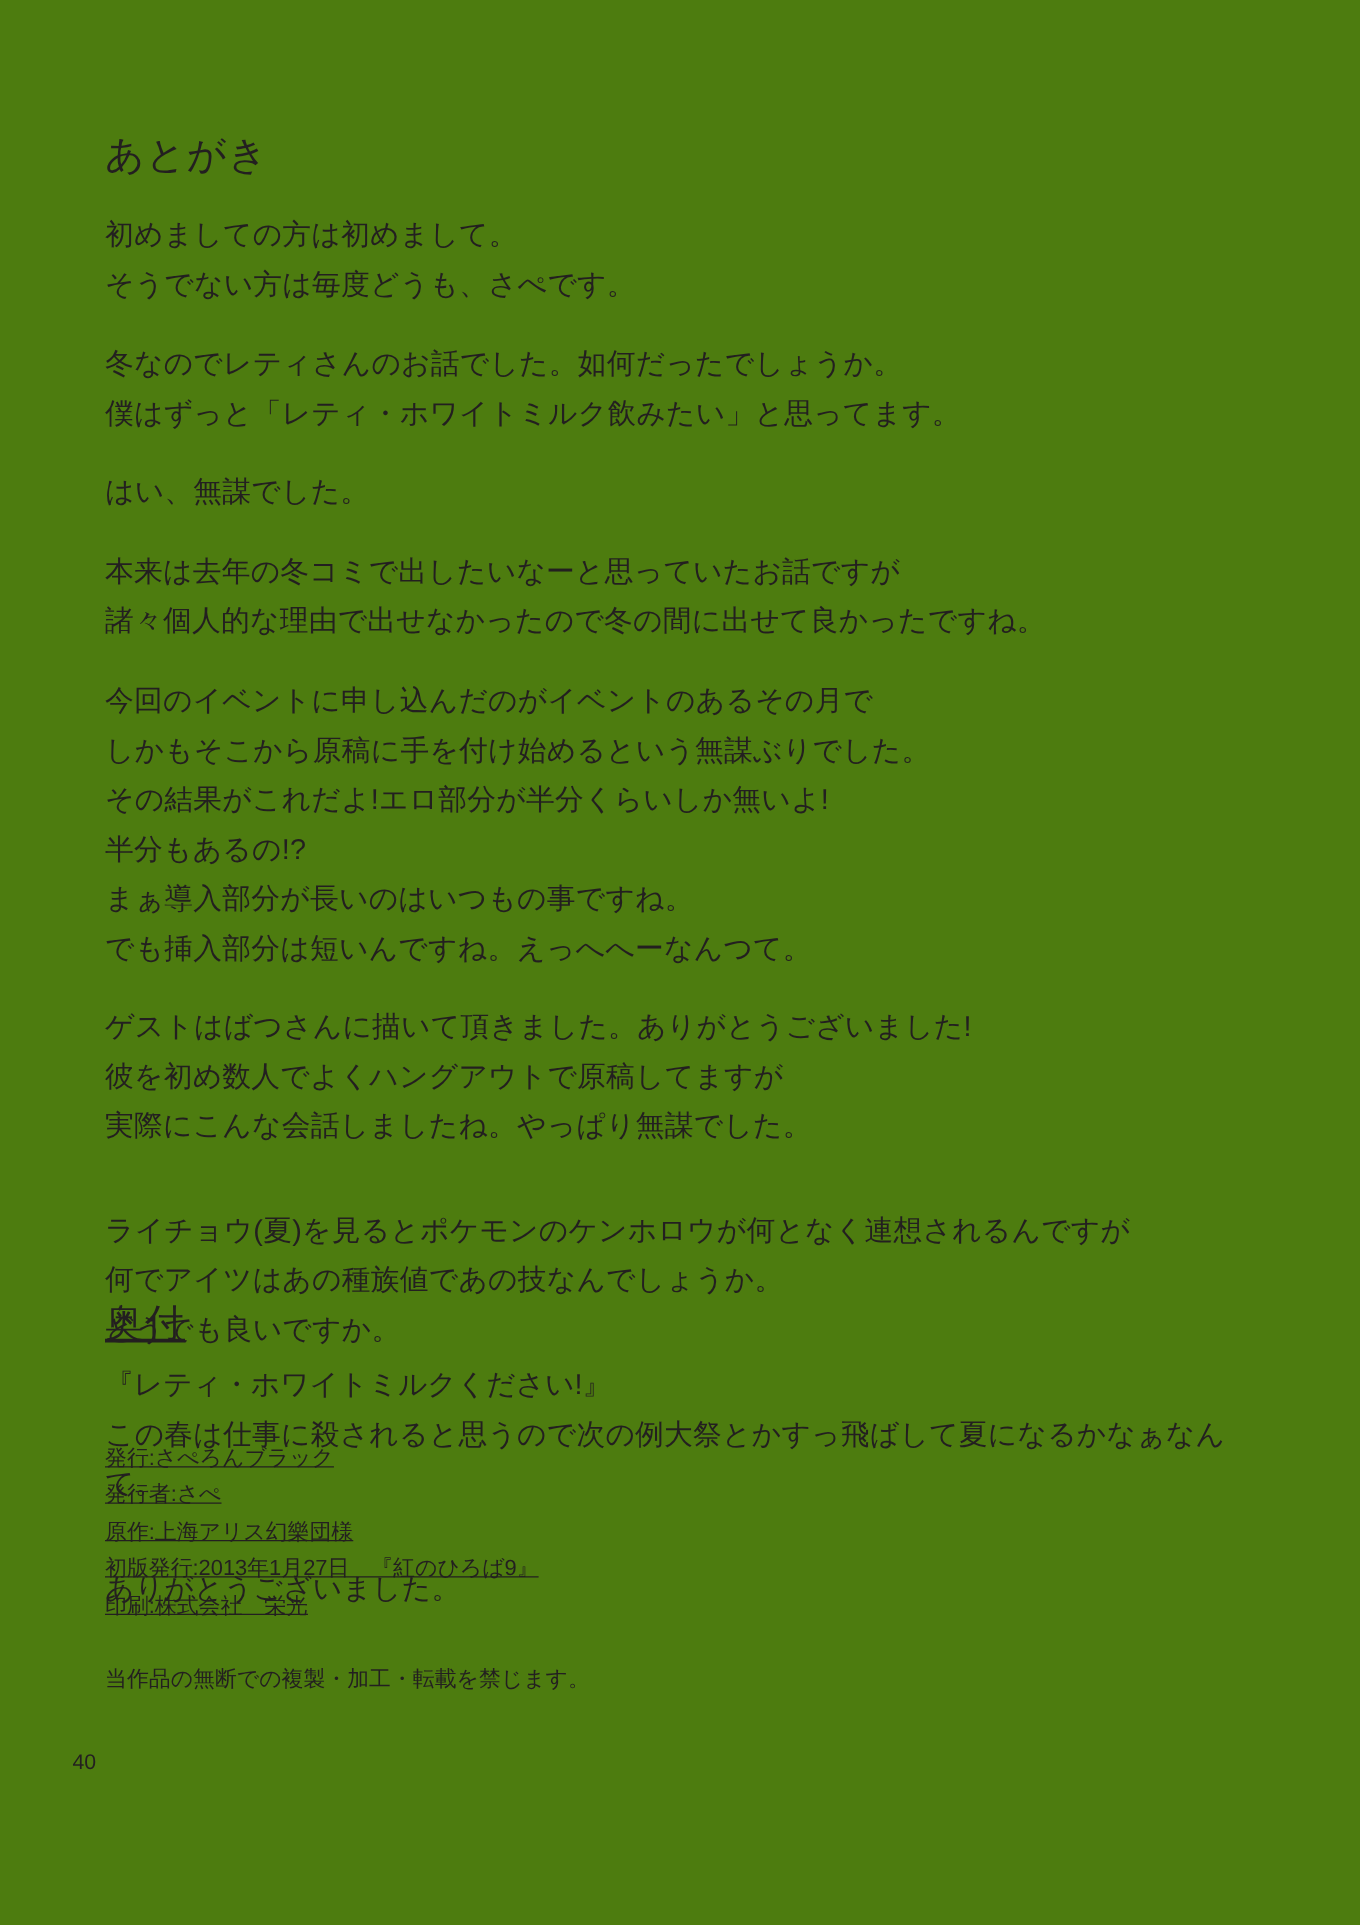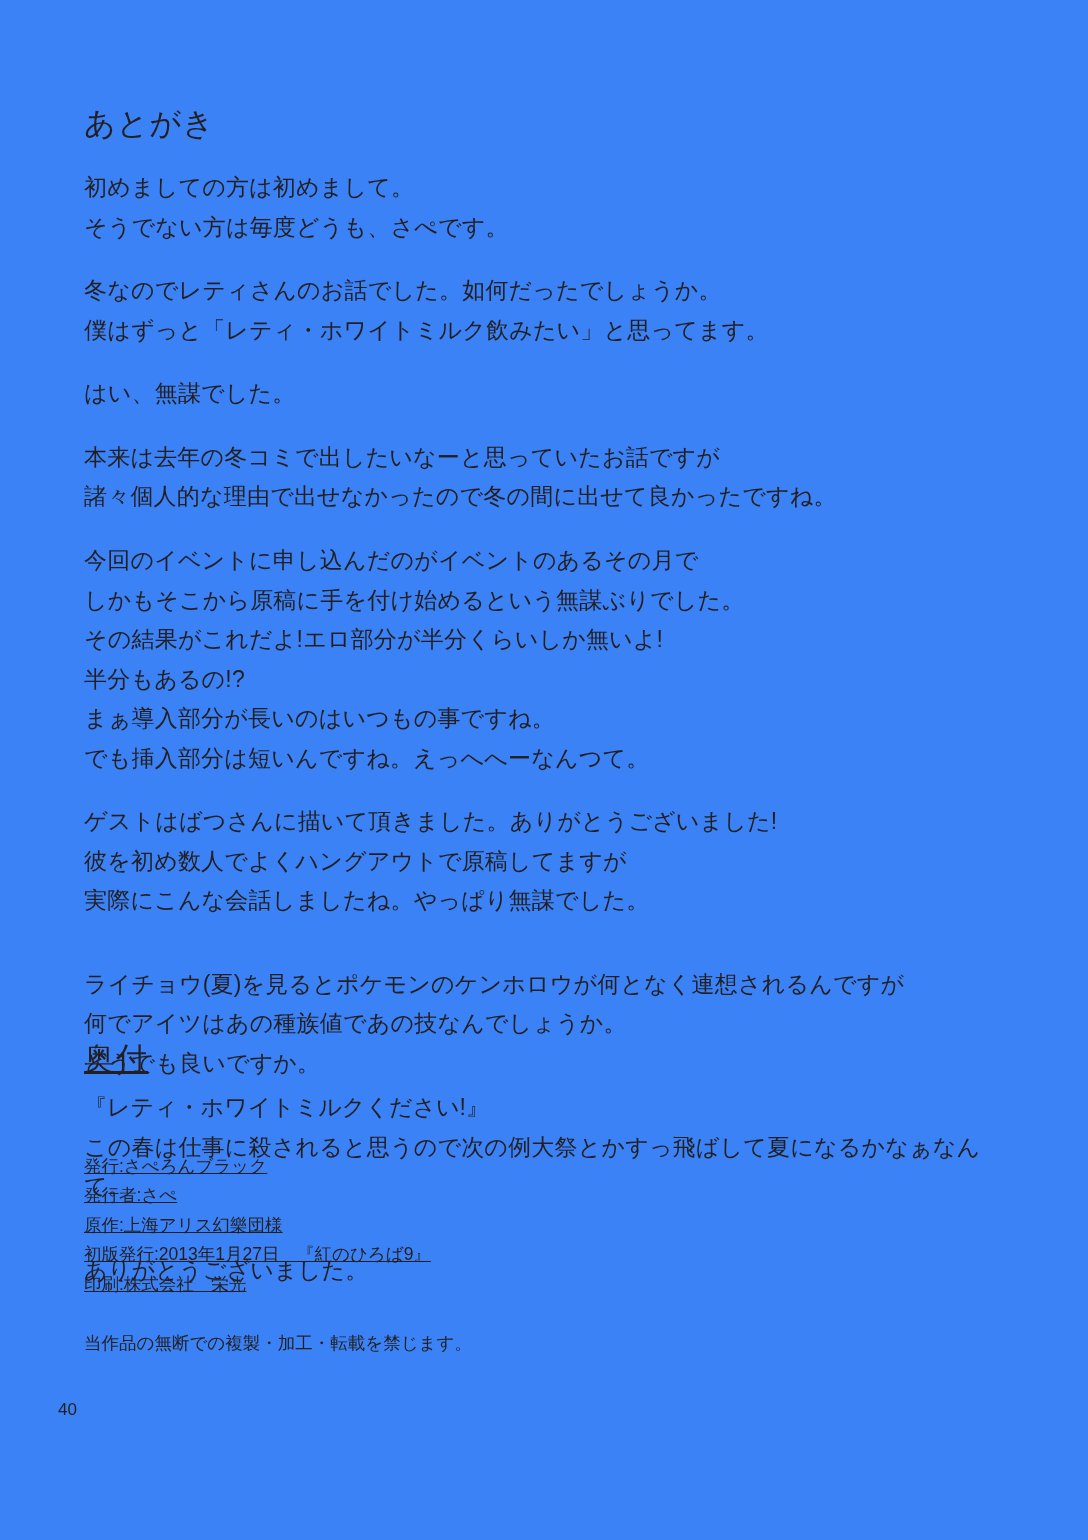--- a/index.html
+++ b/index.html
@@ -13,21 +13,21 @@
     position: relative;
     font-family: "Liberation Sans", sans-serif;
     color: #231f20;
     overflow: hidden;
   }
   .page {
     position: absolute;
     left: 0; top: 0;
     width: 1088px;
     height: 1540px;
-    background: #3b82f6;
+    background: #4d7c0f;
   }
   .afterword-section {
     position: absolute;
     left: 84px;
     top: 105px;
     width: 930px;
   }
   h1.section-title {
     font-size: 31px;
     font-weight: 400;

